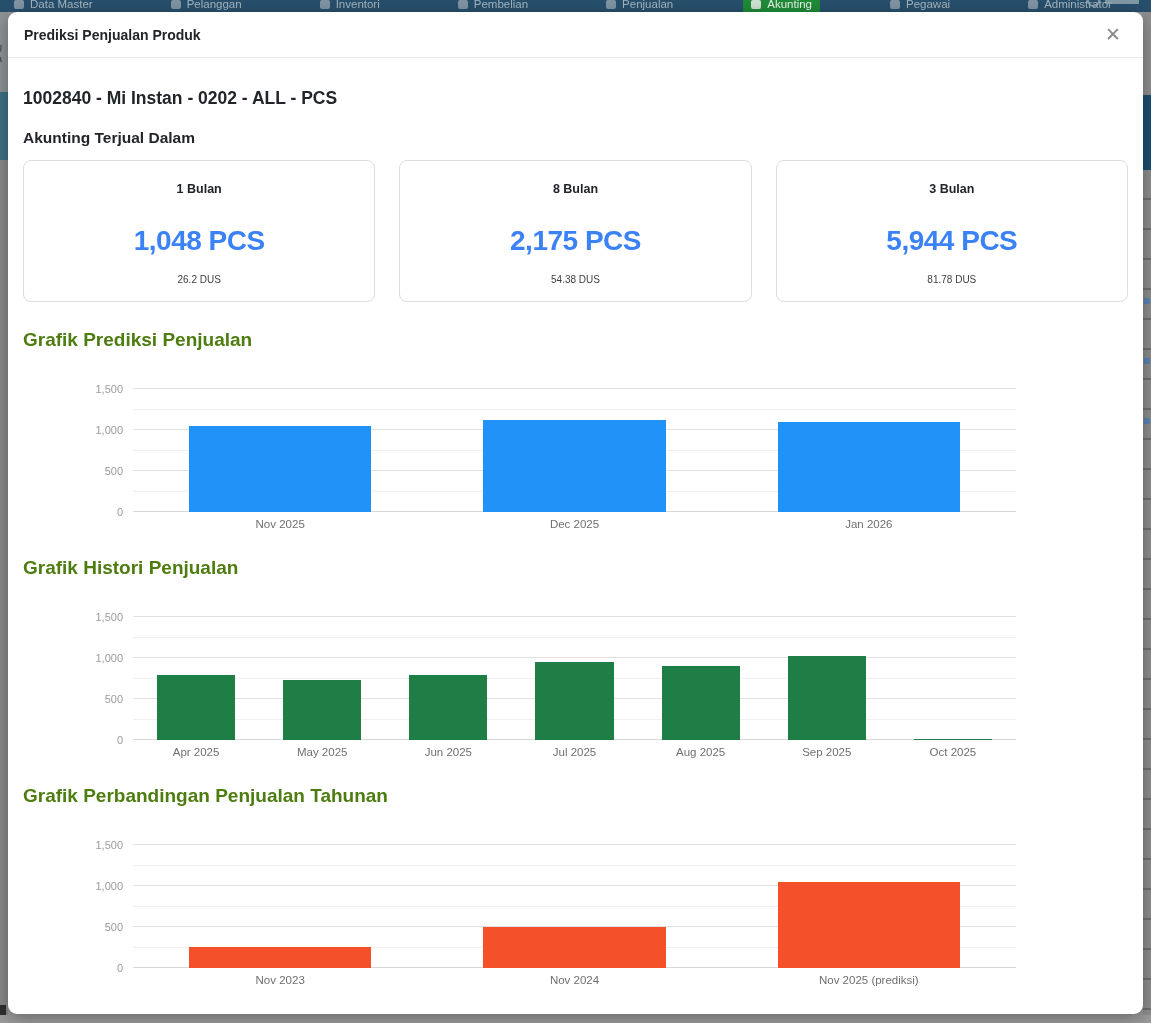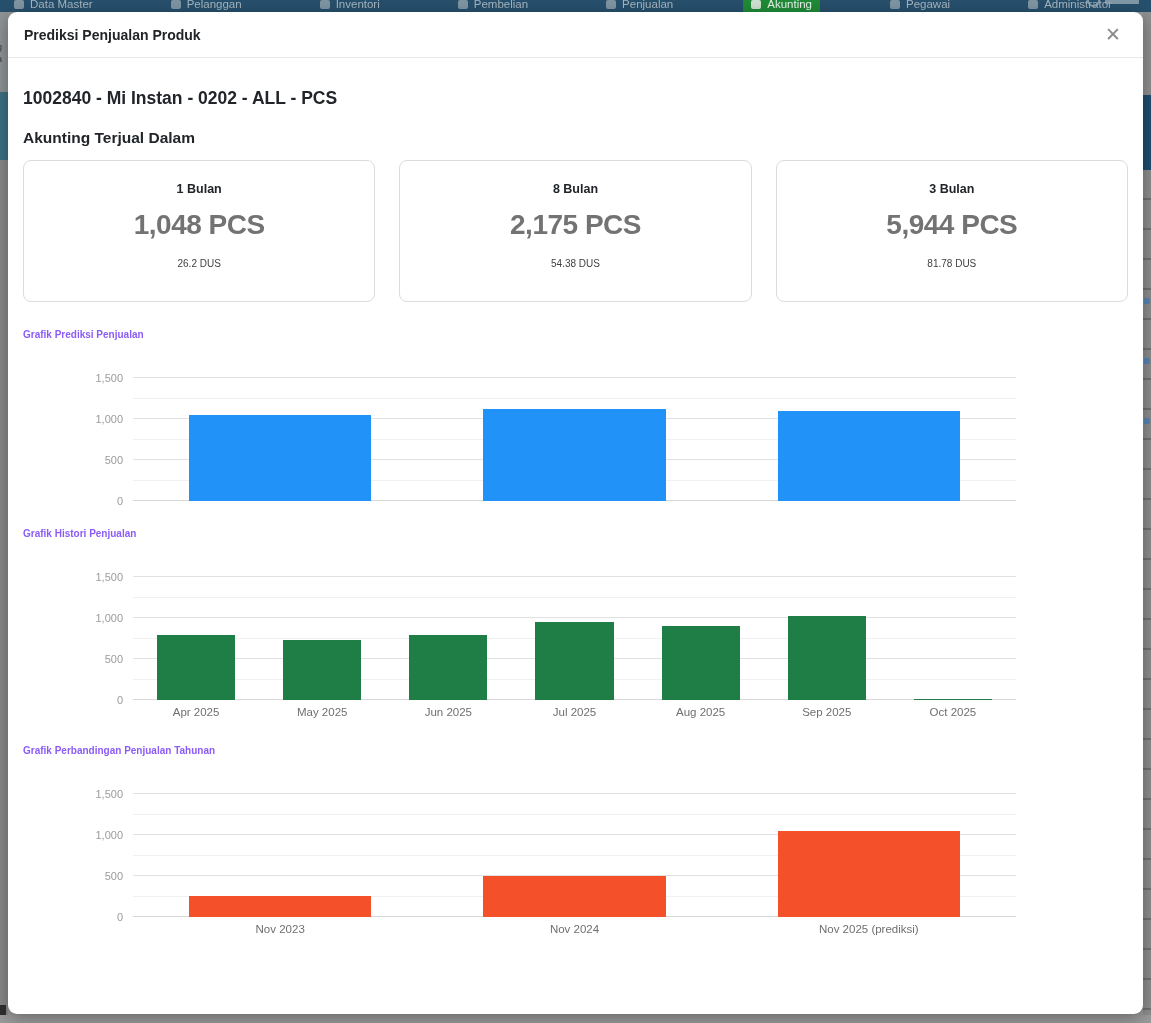--- a/index.html
+++ b/index.html
@@ -42,24 +42,24 @@
   .close-btn { font-size:19px; color:#8a8a8a; line-height:1; cursor:pointer; padding:2px 6px; font-weight:400; }
 
   .modal-body { padding:0 15px 26px 15px; }
   .product-title { margin-top:30px; font-size:17.5px; font-weight:700; color:#212529; }
   .section-title { margin-top:20px; font-size:15.5px; font-weight:700; color:#212529; }
 
   .cards { margin-top:13px; display:flex; gap:24px; }
   .card { flex:1; height:142px; border:1px solid #dcdcdc; border-radius:8px; background:#fff;
           display:flex; flex-direction:column; align-items:center; }
   .card-period { margin-top:21px; font-size:12.5px; font-weight:700; color:#212529; }
-  .card-value { margin-top:13px; font-size:28px; font-weight:800; color:#737373; letter-spacing:-.5px; }
+  .card-value { margin-top:29px; font-size:28px; font-weight:800; color:#3b82f6; letter-spacing:-.5px; }
   .card-sub { margin-top:17px; font-size:10px; color:#3f3f3f; }
 
-  .chart-title { margin-top:27px; font-size:10px; font-weight:700; color:#8b5cf6; }
+  .chart-title { margin-top:27px; font-size:19px; font-weight:700; color:#4d7c0f; }
 
   .chart { margin-top:38px; margin-right:112px; display:flex; }
   .y-axis { width:110px; position:relative; height:123px; flex:0 0 auto; }
   .ytick { position:absolute; right:10px; transform:translateY(50%); font-size:11px; color:#9b9b9b; }
   .plot-wrap { flex:1; }
   .plot { position:relative; height:123px; }
   .grid { position:absolute; left:0; right:0; height:1px; background:#f0f0f0; }
   .grid.major { background:#e1e1e1; }
   .grid.zero { background:#d8d8d8; }
   .bars { position:absolute; inset:0; display:flex; align-items:flex-end; }
@@ -186,20 +186,25 @@
                 <div class="bar" style="height: 69.8667%; background: rgb(33, 146, 248);"></div>
               </div>
               <div class="slot">
                 <div class="bar" style="height: 75.1333%; background: rgb(33, 146, 248);"></div>
               </div>
               <div class="slot">
                 <div class="bar" style="height: 73.0667%; background: rgb(33, 146, 248);"></div>
               </div>
             </div>
           </div>
+          <div class="xlabels">
+            <div class="xlab">Nov 2025</div>
+            <div class="xlab">Dec 2025</div>
+            <div class="xlab">Jan 2026</div>
+          </div>
         </div>
       </div>
 
     <div class="chart-title">Grafik Histori Penjualan</div>
     <div class="chart">
         <div class="y-axis">
           <div class="ytick" style="bottom: 0%;">0</div>
           <div class="ytick" style="bottom: 33.3333%;">500</div>
           <div class="ytick" style="bottom: 66.6667%;">1,000</div>
           <div class="ytick" style="bottom: 100%;">1,500</div>

